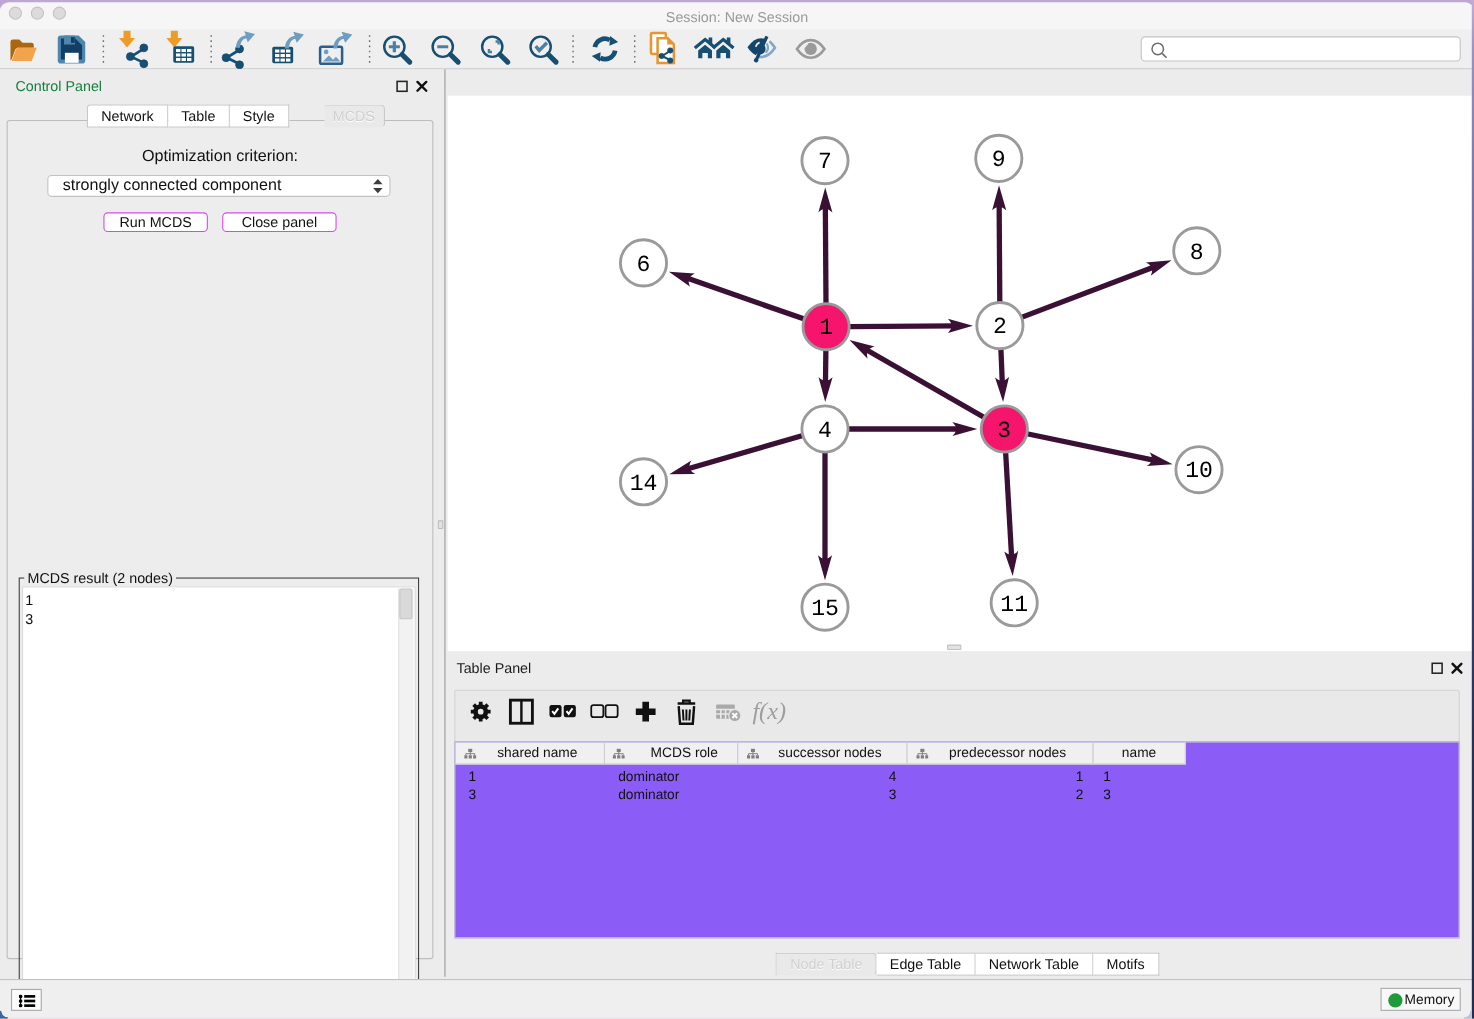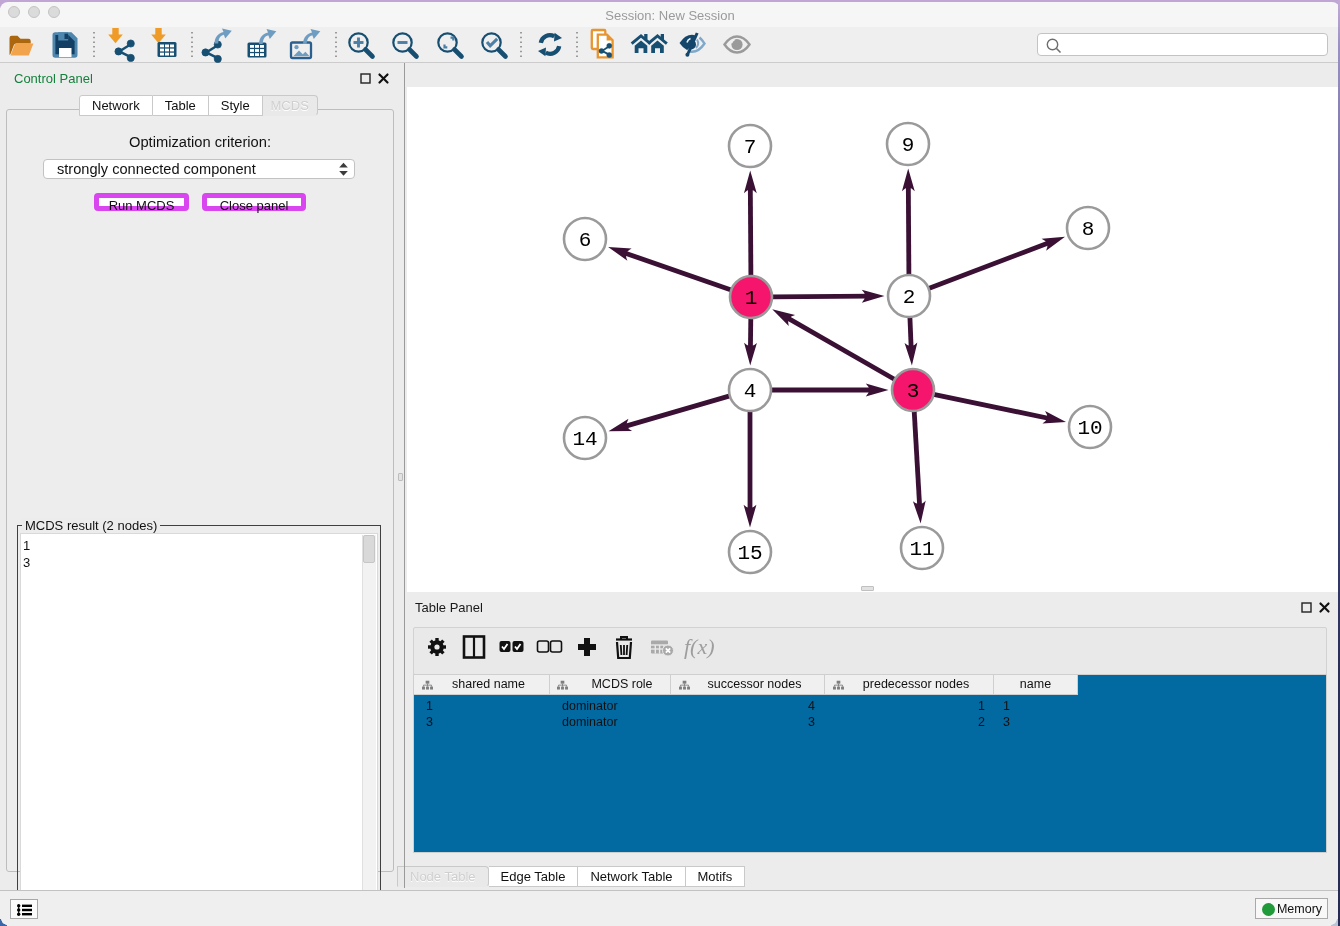--- a/index.html
+++ b/index.html
@@ -15,47 +15,47 @@
 #toolbar { position:absolute; left:0; top:27px; width:1340px; height:36px; background:#efefef; border-bottom:1px solid #cccccc; }
 #searchbox { position:absolute; left:1037px; top:33px; width:291px; height:23px; background:#ffffff; border:1px solid #c3c3c3; border-radius:4px; }
 
 
 #leftpanel { position:absolute; left:0; top:63px; width:404px; height:825px; background:#ececec; }
 #cp-title { position:absolute; left:14px; top:8px; font-size:13px; color:#15803d; }
 #cp-box { position:absolute; left:6px; top:46px; width:388px; height:763px; border:1px solid #bdbdbd; border-radius:3px; background:#ededed; }
 .tabrow { position:absolute; display:flex; z-index:5; }
 .tab { height:21px; font-size:13px; color:#111; background:#ffffff; border:1px solid #c9c9c9; border-left:none; padding:0 12px; line-height:20px; }
 .tab.first { border-left:1px solid #c9c9c9; border-radius:3px 0 0 0; }
-.tab.sel { background:#e9e9e9; color:#cfcfcf; text-shadow:0 1px 0 #ffffff; border-radius:0 4px 4px 0; border-bottom:1px solid #e9e9e9; }
+.tab.sel { background:#e9e9e9; color:#cfcfcf; text-shadow:0 1px 0 #ffffff; border-radius:0 4px 4px 0; border-bottom:1px solid #e9e9e9;margin-left:32px; }
 #opt-label { position:absolute; left:0; top:71px; width:400px; text-align:center; font-size:14.7px; color:#111; }
 #dropdown { position:absolute; left:43px; top:96px; width:312px; height:20px; background:#ffffff; border:1px solid #c2c2c2; border-radius:4px; font-size:14.6px; line-height:19px; padding-left:13px; color:#111; }
-.btn { position:absolute; height:18px; background:#ffffff; border:5px solid #d946ef; border-radius:4px; font-size:13px; text-align:center; line-height:16px; color:#111; }
+.btn { position:absolute; height:18px; background:#ffffff; border:1px solid #d946ef; border-radius:4px; font-size:13px; text-align:center; line-height:16px; color:#111; }
 #fieldset { position:absolute; left:17px; top:434px; width:364px; height:368px; border:1px solid #404040;margin-top:28px; }
 #fieldset-legend { position:absolute; left:4px; top:-8px; background:#ececec; padding:0 3px; font-size:13px; color:#111; }
 #fs-white { position:absolute; left:2px; top:7px; width:358px; height:360px; background:#ffffff; border:1px solid #d9d9d9; }
 #fs-scroll { position:absolute; right:1px; top:1px; width:14px; height:358px; background:#f2f2f2; border-left:1px solid #e0e0e0; }
 #fs-thumb { position:absolute; right:1px; top:0px; width:12px; height:28px; background:#d9d9d9; border:1px solid #c6c6c6; border-radius:2px; }
 
 
 #netwin { position:absolute; left:405px; top:63px; width:933px; height:530px; }
 #net-tbar { position:absolute; left:2px; top:2px; width:931px; height:22px; background:linear-gradient(#fbfbfb,#eeeeee 30%,#e0e0e0 70%,#d2d2d2); border:1px solid #c8c8c8; border-bottom:1px solid #a2a2a2; }
 #net-title { position:absolute; left:5px; top:3px; width:931px; text-align:center; font-size:13px; font-weight:bold; color:#111; }
 #net-body { position:absolute; left:2px; top:24px; width:931px; height:505px; background:#ffffff; }
 #hsplit { position:absolute; left:456px; top:523px; width:13px; height:5px; background:#e2e2e2; border:1px solid #c0c0c0; border-radius:1px; }
 
 
 #tablepanel { position:absolute; left:405px; top:593px; width:933px; height:297px; background:#ececec; }
 #tp-title { position:absolute; left:10px; top:7px; font-size:13px; color:#1a1a1a; }
 #tp-toolbar { position:absolute; left:8px; top:34px; width:914px; height:48px; background:#e9e9e9; border:1px solid #d2d2d2; border-radius:2px; }
-#tp-table { position:absolute; left:8px; top:81px; width:914px; height:179px; background:#0369a1; border:1px solid #cfcfcf; }
+#tp-table { position:absolute; left:8px; top:81px; width:914px; height:179px; background:#8b5cf6; border:1px solid #cfcfcf; }
 .th { position:absolute; top:0; height:20px; background:#f0f0f0; border-right:1px solid #cfcfcf; border-bottom:1px solid #cfcfcf; font-size:12.5px; text-align:center; line-height:19px; color:#111; }
 .td { position:absolute; font-size:12.5px; color:#111; height:16px; line-height:16px; }
 
 
-#btabs { position:absolute; left:-8px; top:273px; width:933px; display:flex; }
+#btabs { position:absolute; left:-8px; top:273px; width:933px; display:flex; justify-content:center; }
 #statusbar { position:absolute; left:0; top:890px; width:1340px; height:36px; background:#efefef; border-top:1px solid #c2c2c2; }
 #listbtn { position:absolute; left:10px; top:8px; width:28px; height:20px; background:#fbfbfb; border:1px solid #a8a8a8; }
 #membtn { position:absolute; left:1255px; top:7px; width:73px; height:21px; background:#f8f8f8; border:1px solid #a9a9a9; font-size:12.5px; line-height:20px; text-align:center; color:#111; }
 </style>
 </head>
 <body>
 <div id="app">
   <div id="topstrip"></div>
   <div id="titlebar">
     <div class="tl-gray" style="left:8px;"></div>

